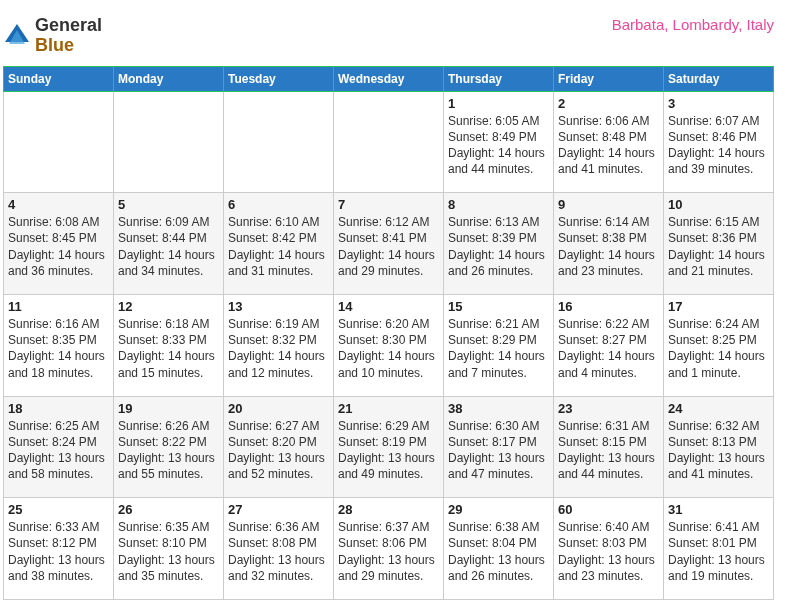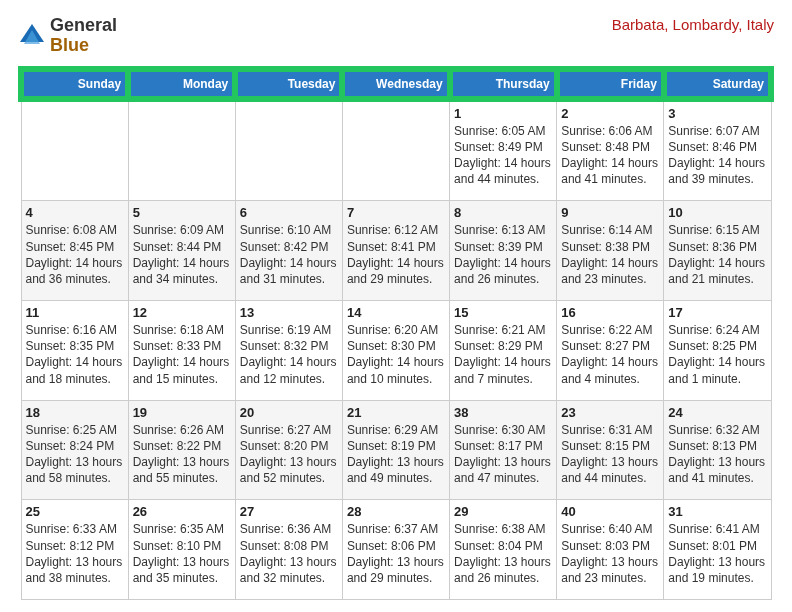--- a/index.html
+++ b/index.html
@@ -6,21 +6,21 @@
     body {
       font-family: Arial, sans-serif;
       background: #fff;
       width: 792px;
       height: 612px;
       overflow: hidden;
     }
     .page {
       width: 792px;
       height: 612px;
-      padding: 16px 18px 12px 18px;
+      padding: 16px 18px 12px 3px;
       display: flex;
       flex-direction: column;
     }
     .header {
       display: flex;
       justify-content: space-between;
       align-items: flex-start;
       margin-bottom: 10px;
     }
     .logo {
@@ -43,37 +43,37 @@
       text-align: right;
     }
     .month-title {
       font-size: 32px;
       font-weight: normal;
       color: #222;
       line-height: 1.1;
     }
     .location-title {
       font-size: 15px;
-      color: #b91c1c;
+      color: #ec4899;
     }
     .calendar {
       flex: 1;
       border: 1px solid #ccc;
       border-collapse: collapse;
       width: 100%;
       table-layout: fixed;
     }
     .calendar th {
       background-color: #2979c4;
       color: #fff;
       font-size: 12px;
       font-weight: bold;
       padding: 5px 4px;
-      text-align: right;
-      border: 6px solid #22c55e;
+      text-align: left;
+      border: 1px solid #22c55e;
     }
     .calendar td {
       border: 1px solid #ccc;
       vertical-align: top;
       padding: 4px 4px 3px 4px;
       font-size: 9.5px;
       color: #222;
       background: #fff;
       height: 82px;
     }
@@ -339,21 +339,21 @@
 and 29 minutes.</div>
           </td>
           <td>
             <span class="day-num">29</span>
             <div class="day-info">Sunrise: 6:38 AM
 Sunset: 8:04 PM
 Daylight: 13 hours
 and 26 minutes.</div>
           </td>
           <td>
-            <span class="day-num">40</span>
+            <span class="day-num">60</span>
             <div class="day-info">Sunrise: 6:40 AM
 Sunset: 8:03 PM
 Daylight: 13 hours
 and 23 minutes.</div>
           </td>
           <td>
             <span class="day-num">31</span>
             <div class="day-info">Sunrise: 6:41 AM
 Sunset: 8:01 PM
 Daylight: 13 hours

